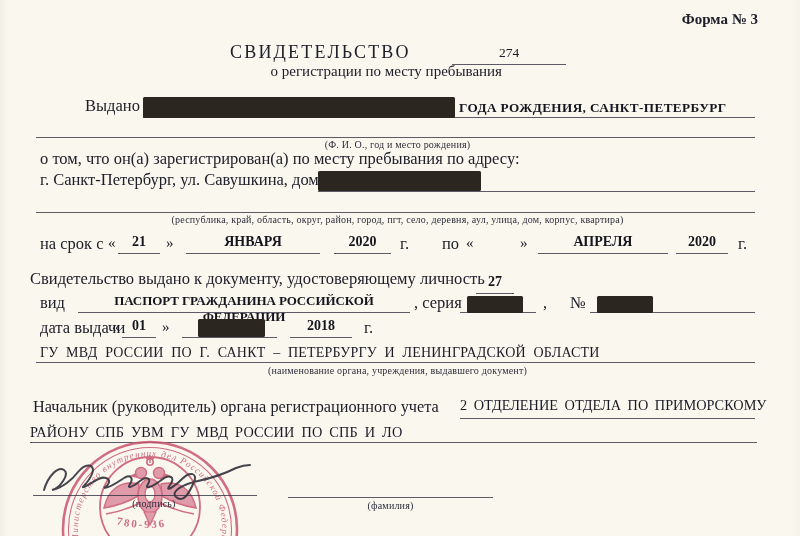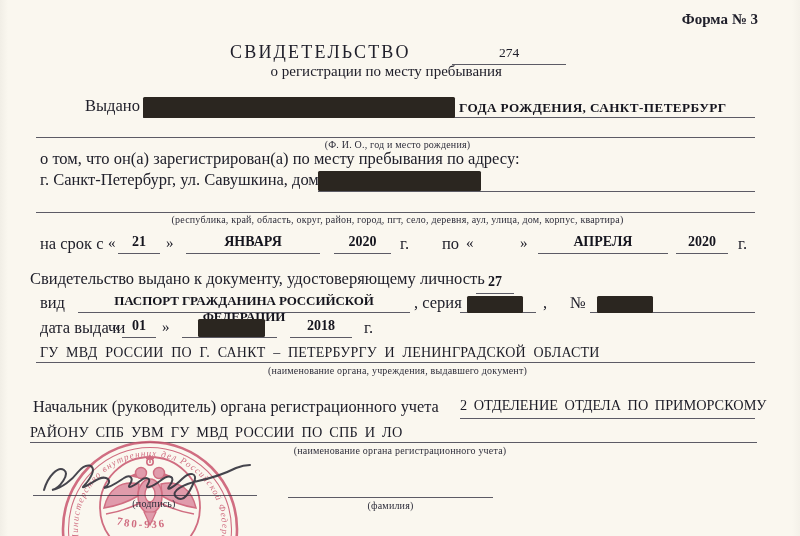--- a/index.html
+++ b/index.html
@@ -97,21 +97,20 @@
   <div class="redact" style="left:198px;top:319px;width:67px;height:18px;"></div>
 
   <div class="abs typed nowrap" style="left:40px;top:345px;">ГУ МВД РОССИИ ПО Г. САНКТ – ПЕТЕРБУРГУ И ЛЕНИНГРАДСКОЙ ОБЛАСТИ</div>
   <div class="abs rule" style="left:36px;top:362px;width:719px;"></div>
   <div class="abs cap" style="left:245px;top:365px;width:305px;">(наименование органа, учреждения, выдавшего документ)</div>
 
   <div class="abs nowrap" style="left:33px;top:397px;font-size:16.3px;">Начальник (руководитель) органа регистрационного учета</div>
   <div class="abs uline nowrap" style="left:460px;top:397px;width:295px;height:21px;text-align:center;font-size:14.3px;color:#1b1b26;word-spacing:3px;">2 ОТДЕЛЕНИЕ ОТДЕЛА ПО ПРИМОРСКОМУ</div>
   <div class="abs typed nowrap" style="left:30px;top:424px;font-size:14.3px;word-spacing:3px;">РАЙОНУ СПБ УВМ ГУ МВД РОССИИ ПО СПБ И ЛО</div>
   <div class="abs rule" style="left:30px;top:442px;width:727px;"></div>
-  <div class="abs cap" style="left:250px;top:445px;width:300px;">(наименование органа регистрационного учета)</div>
 
   <svg class="lineart" style="left:52px;top:432px;opacity:.85;" width="196" height="104" viewBox="0 0 196 104">
     <g stroke="#c9566e" fill="none">
       <circle cx="98" cy="97" r="87" stroke-width="2.6"></circle>
       <circle cx="98" cy="97" r="81.5" stroke-width="1.1"></circle>
       <circle cx="98" cy="75" r="50" stroke-width="1.8"></circle>
     </g>
     <defs>
       <path id="ringArc" d="M 30 120 A 72 72 0 1 1 166 120"></path>
       <path id="numArc" d="M 56 90 Q 98 103 140 88"></path>

